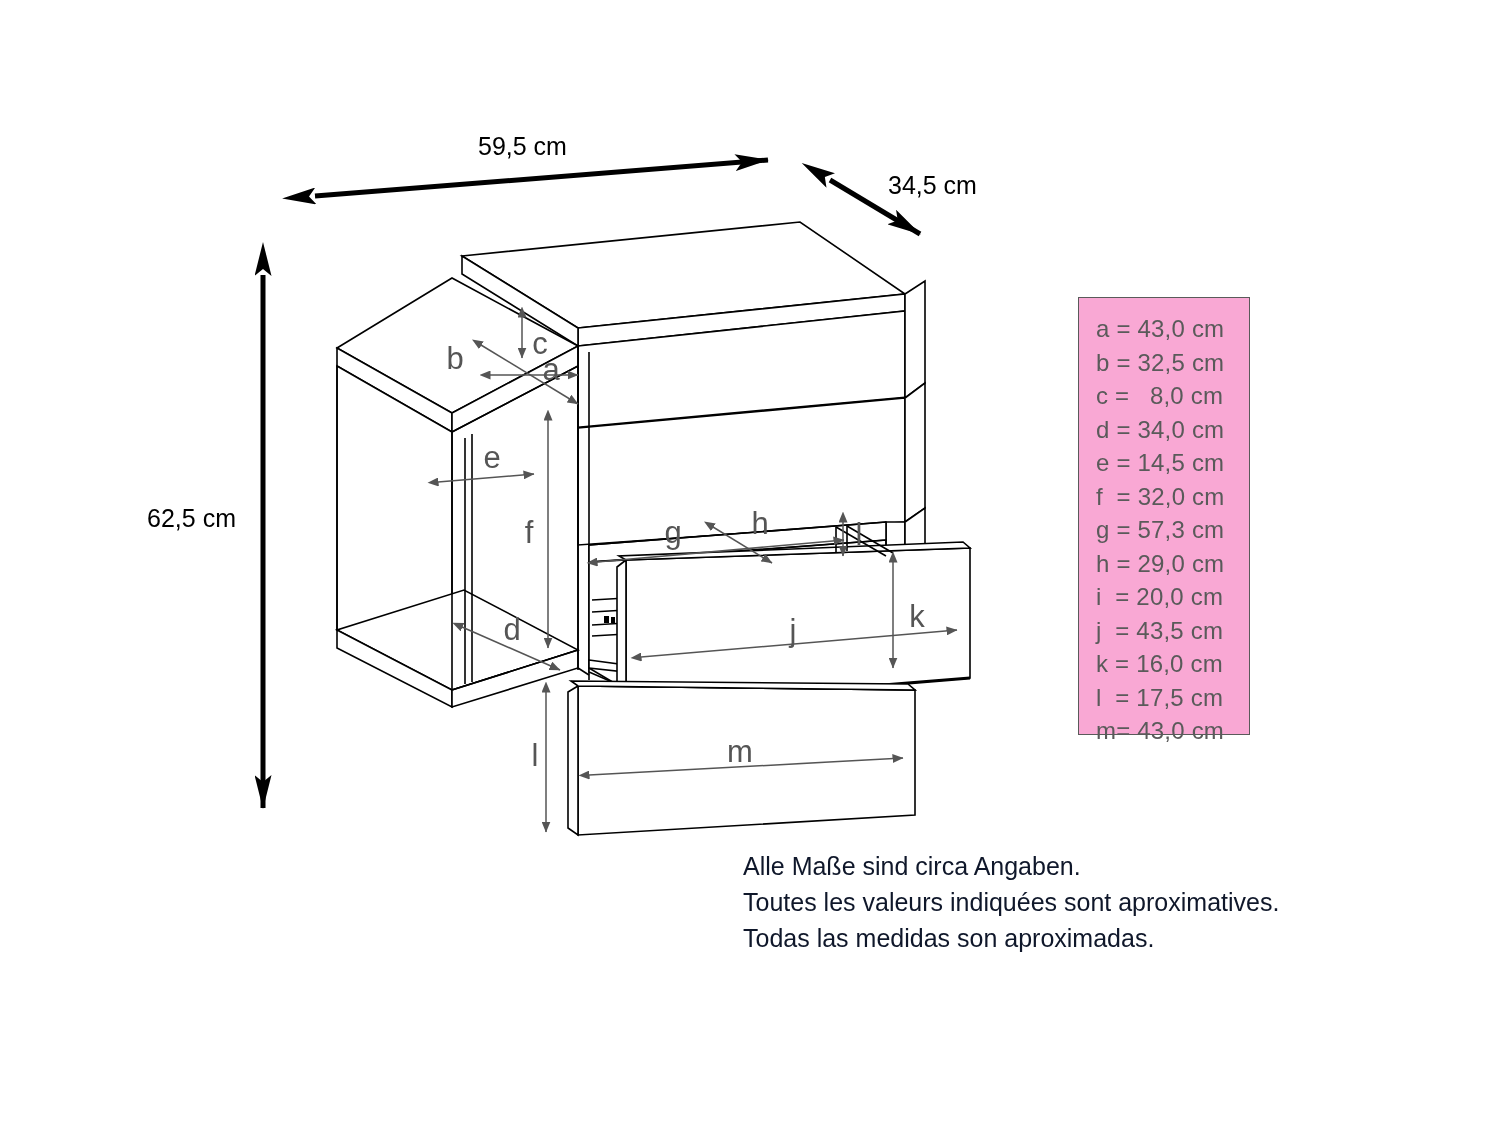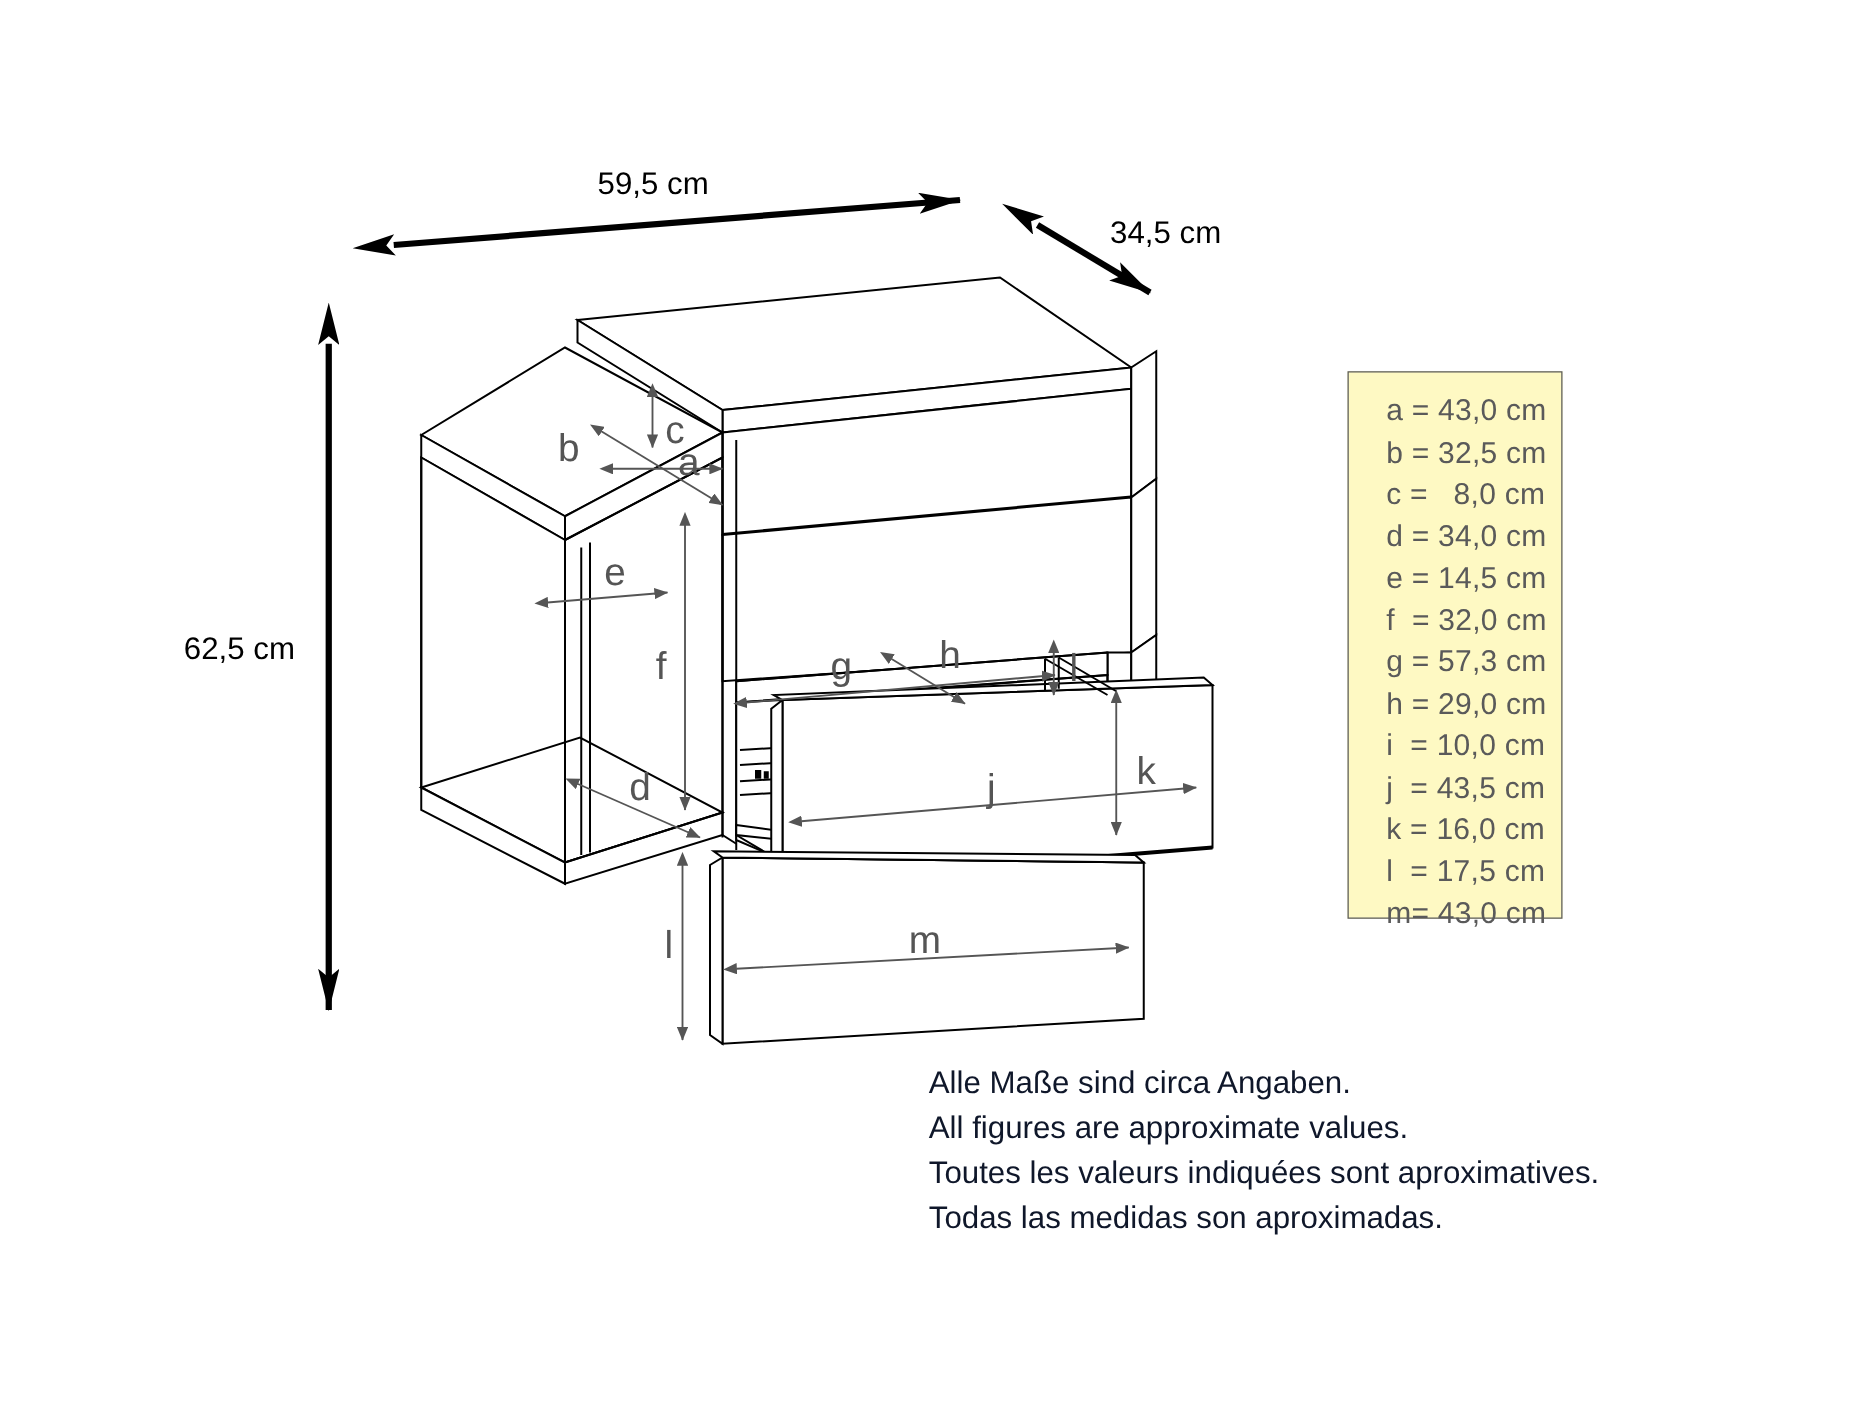--- a/index.html
+++ b/index.html
@@ -88,23 +88,23 @@
     fill: #555555;
   }
   
   #legend {
     position: absolute;
     left: 1078px;
     top: 297px;
     width: 172px;
     height: 438px;
     border: 1.5px solid #5a5a5a;
-    background: #fef9c3;
+    background: #f9a8d4;
     box-sizing: border-box;
-    padding: 14px 0 0 16px;
+    padding: 14px 0 0 3px;
   }
   #legend-list {
     list-style: none;
     margin: 0;
     padding: 0 0 0 14px;
   }
   #legend-list li {
     font-family: "Liberation Sans", sans-serif;
     font-size: 24px;
     line-height: 33.5px;
@@ -327,28 +327,27 @@
   <div id="legend">
     <ul id="legend-list">
       <li>a = 43,0 cm</li>
       <li>b = 32,5 cm</li>
       <li>c =   8,0 cm</li>
       <li>d = 34,0 cm</li>
       <li>e = 14,5 cm</li>
       <li>f  = 32,0 cm</li>
       <li>g = 57,3 cm</li>
       <li>h = 29,0 cm</li>
-      <li>i  = 10,0 cm</li>
+      <li>i  = 20,0 cm</li>
       <li>j  = 43,5 cm</li>
       <li>k = 16,0 cm</li>
       <li>l  = 17,5 cm</li>
       <li>m= 43,0 cm</li>
     </ul>
   </div>
 
   <div id="notes">
     <p>Alle Maße sind circa Angaben.</p>
-    <p>All figures are approximate values.</p>
     <p>Toutes les valeurs indiquées sont aproximatives.</p>
     <p>Todas las medidas son aproximadas.</p>
   </div>
 
 </div>
 
 </body></html>

